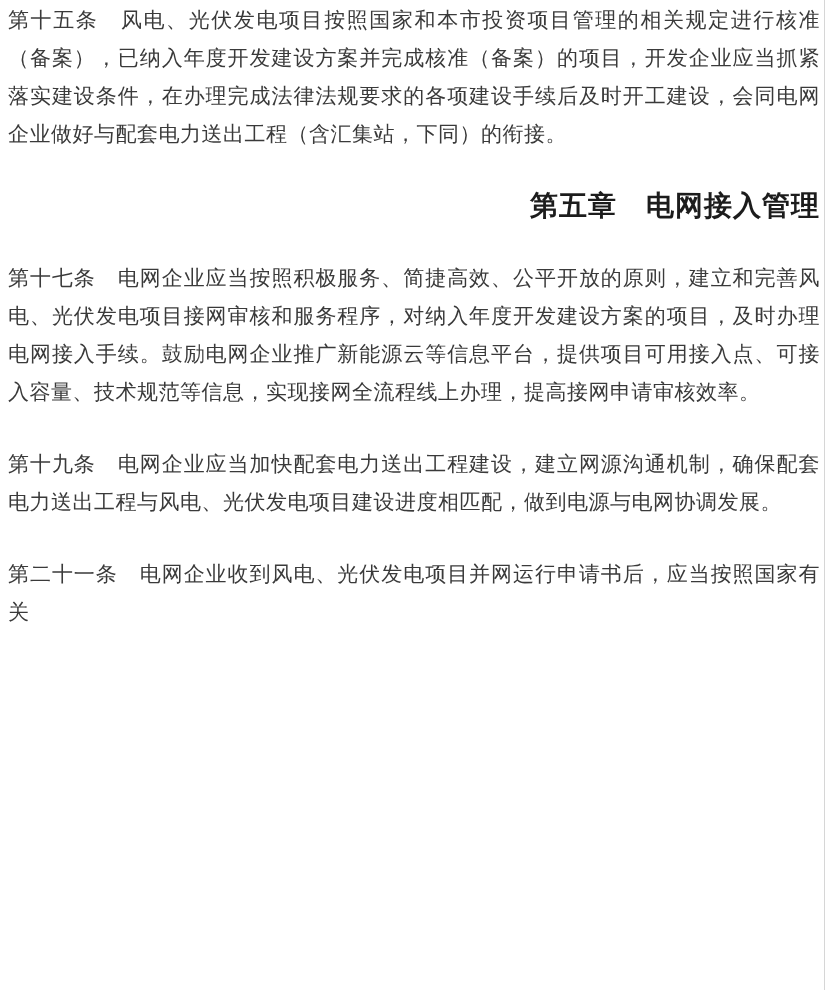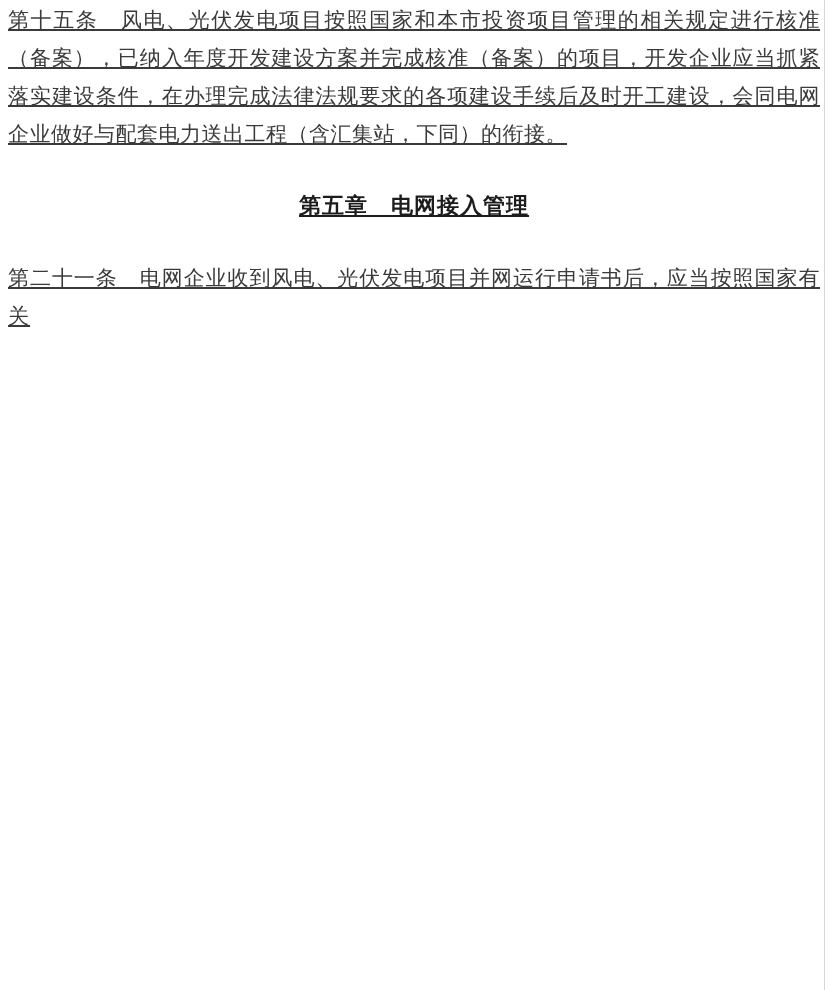--- a/index.html
+++ b/index.html
@@ -1,21 +1,21 @@
 <!DOCTYPE html>
 <html style="--body-text: #3a3a3a; --heading-text: #1c1c1c; --page-bg: #ffffff; --edge-line: #d6d6d6;"><head>
 <meta charset="utf-8">
 <style>
   :root {
     --body-text: #3a3a3a;
     --heading-text: #1c1c1c;
     --page-bg: #ffffff;
     --edge-line: #d6d6d6;
   }
-  * { box-sizing: border-box; text-decoration: underline; }
+  * { box-sizing: border-box; }
   html, body {
     margin: 0;
     padding: 0;
     background: var(--page-bg);
   }
   body {
     width: 831px;
     height: 990px;
     overflow: hidden;
     font-family: "Liberation Sans", "DejaVu Sans", sans-serif;
@@ -33,35 +33,37 @@
     line-height: 38px;
     color: var(--body-text);
     text-align: justify;
     text-justify: inter-ideograph;
     letter-spacing: 0.5px;
     word-break: break-all;
   }
   .doc-page p:first-child { margin-top: 0; }
   .doc-page h2.chapter-heading {
     margin: 34px 0;
-    font-size: 22px;
+    font-size: 28px;
     line-height: 38px;
     font-weight: bold;
     color: var(--heading-text);
-    text-align: center;
+    text-align: right;
     letter-spacing: 1px;
   }
 </style>
 </head>
 <body>
 
 <div class="doc-page">
   <p>第十五条　风电、光伏发电项目按照国家和本市投资项目管理的相关规定进行核准（备案），已纳入年度开发建设方案并完成核准（备案）的项目，开发企业应当抓紧落实建设条件，在办理完成法律法规要求的各项建设手续后及时开工建设，会同电网企业做好与配套电力送出工程（含汇集站，下同）的衔接。</p>
 
 
   <h2 class="chapter-heading">第五章　电网接入管理</h2>
 
+  <p>第十七条　电网企业应当按照积极服务、简捷高效、公平开放的原则，建立和完善风电、光伏发电项目接网审核和服务程序，对纳入年度开发建设方案的项目，及时办理电网接入手续。鼓励电网企业推广新能源云等信息平台，提供项目可用接入点、可接入容量、技术规范等信息，实现接网全流程线上办理，提高接网申请审核效率。</p>
 
 
+  <p>第十九条　电网企业应当加快配套电力送出工程建设，建立网源沟通机制，确保配套电力送出工程与风电、光伏发电项目建设进度相匹配，做到电源与电网协调发展。</p>
 
 
   <p>第二十一条　电网企业收到风电、光伏发电项目并网运行申请书后，应当按照国家有关</p>
 </div>
 
 </body></html>

